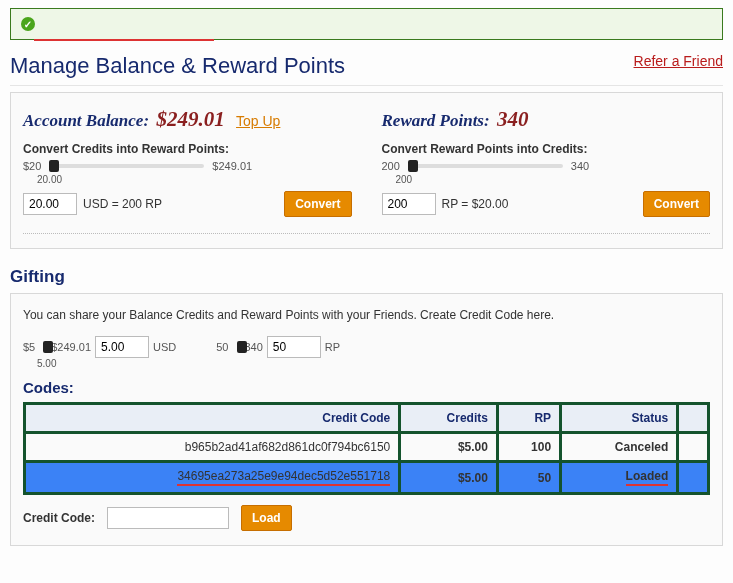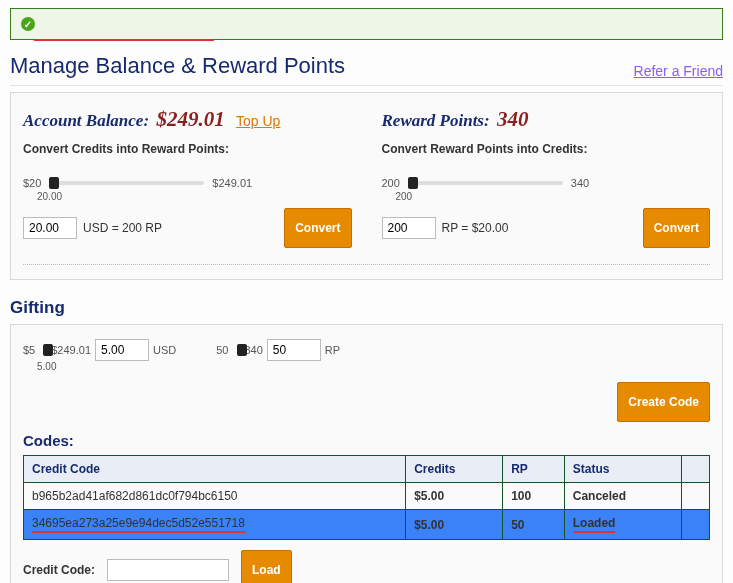--- a/index.html
+++ b/index.html
@@ -1,48 +1,48 @@
 <!DOCTYPE html>
 <html><head>
 <meta charset="utf-8">
 <style>
   body{margin:0;font-family:Arial,Helvetica,sans-serif;font-size:12px;color:#333;background:#fdfdfd;width:733px}
   .wrap{padding:8px 10px}
   .alert{border:1px solid #3a7a1e;background:#eef7e7;padding:8px 10px;margin-bottom:4px;display:flex;align-items:center;gap:6px}
   .alert-icon{width:14px;height:14px;border-radius:50%;background:#4aa51c;display:flex;align-items:center;justify-content:center;color:#fff;font-size:10px;font-weight:bold}
   .alert-text{color:#3a7a1e;font-weight:bold}
   .underline-red{height:2px;background:#d33;margin-top:4px}
-  .pg-head{display:flex;justify-content:space-between;align-items:flex-end;margin:12px 0 6px;border-bottom:1px solid #e5e5e5;padding-bottom:6px}
+  .pg-head{display:flex;justify-content:space-between;align-items:flex-start;margin:12px 0 6px;border-bottom:1px solid #e5e5e5;padding-bottom:6px}
   .pg-title{font-size:22px;color:#172a6e;font-weight:normal;margin:0}
-  .refer{color:#8b5cf6;text-decoration:underline;font-size:14px}
+  .refer{color:#b91c1c;text-decoration:underline;font-size:14px}
   .panel{border:1px solid #d8d8d8;background:#fafafa;padding:14px 12px;margin-bottom:18px}
   .bal-row{display:flex;gap:30px}
   .bal-col{flex:1}
   .bal-line{margin-bottom:10px}
   .bal-label{color:#172a6e;font-size:17px;font-weight:bold;font-style:italic;font-family:Georgia,serif}
   .bal-val{color:#8a1f1f;font-size:21px;font-weight:bold;font-family:Georgia,serif;font-style:italic;margin-left:4px}
   .topup{color:#d77b00;text-decoration:underline;font-size:14px;margin-left:8px;font-family:Arial}
-  .sublabel{color:#333;font-weight:bold;font-size:12px;margin-bottom:21px}
+  .sublabel{color:#333;font-weight:bold;font-size:12px;margin-bottom:4px}
   .slider-row{font-size:11px;color:#555;display:flex;align-items:center;gap:4px;margin-bottom:2px}
   .slider-track{position:relative;flex:1;height:4px;background:#ddd;border-radius:2px;margin:0 4px;max-width:155px}
   .slider-thumb{position:absolute;top:-4px;left:0;width:10px;height:12px;background:#222;border-radius:2px}
   .tiny{font-size:10px;color:#555;margin-left:14px}
   .conv-row{display:flex;align-items:center;gap:6px;margin-top:6px}
   input[type=text]{border:1px solid #bbb;padding:3px 5px;font-size:12px;width:42px}
-  .btn{background:#e68a00;color:#fff;border:1px solid #c66e00;padding:12px 10px;font-size:12px;cursor:pointer;font-weight:bold;border-radius:2px}
+  .btn{background:#e68a00;color:#fff;border:1px solid #c66e00;padding:5px 10px;font-size:12px;cursor:pointer;font-weight:bold;border-radius:2px}
   .divider-dotted{border-top:1px dotted #bbb;margin-top:16px}
   .sec-title{color:#172a6e;font-size:17px;font-weight:bold;margin:0 0 6px}
   .gift-panel{border:1px solid #d8d8d8;background:#fafafa;padding:14px 12px}
   .intro{margin-bottom:14px}
   .gift-sliders{display:flex;gap:40px;align-items:flex-start;margin-bottom:10px}
   .gslide{display:flex;align-items:center;gap:4px;font-size:11px;color:#555}
   .create-row{text-align:right;margin-bottom:10px}
   .codes-title{color:#172a6e;font-size:15px;font-weight:bold;margin:6px 0}
   table{border-collapse:collapse;width:100%;font-size:12px}
-  th,td{border:1px solid #14532d;padding:6px 8px;text-align:left}
+  th,td{border:3px solid #14532d;padding:6px 8px;text-align:right}
   th{background:#e9eef6;color:#172a6e;font-weight:bold}
   tr.alt td{background:#3b82f6}
   .cell-underline{display:inline-block;border-bottom:2px solid #d33;padding-bottom:1px}
   .load-line{margin-top:12px}
   .load-row{display:flex;align-items:center;gap:12px;margin-top:10px}
   input.code-in{width:110px}
 </style>
 </head>
 <body>
 
@@ -106,20 +106,21 @@
         </div>
       </div>
 
     </div>
     <div class="divider-dotted"></div>
   </div>
 
   <h2 class="sec-title">Gifting</h2>
 
   <div class="gift-panel">
+    <div class="intro">You can share your Balance Credits and Reward Points with your Friends. Create Credit Code here.</div>
 
     <div class="gift-sliders">
       <div>
         <div class="gslide">
           <span>$5</span>
           <div class="slider-track">
               <div class="slider-thumb"></div>
             </div>
           <span>$249.01</span>
           <input type="text" value="5.00" style="">
@@ -133,23 +134,20 @@
           <div class="slider-track">
               <div class="slider-thumb"></div>
             </div>
           <span>340</span>
           <input type="text" value="50" style="">
           <span>RP</span>
         </div>
       </div>
     </div>
 
-    <div class="create-row">
-      <button class="btn">Create Code</button>
-    </div>
 
     <div class="codes-title">Codes:</div>
 
     <table>
       <thead>
         <tr>
           <th>Credit Code</th>
           <th>Credits</th>
           <th>RP</th>
           <th>Status</th>

